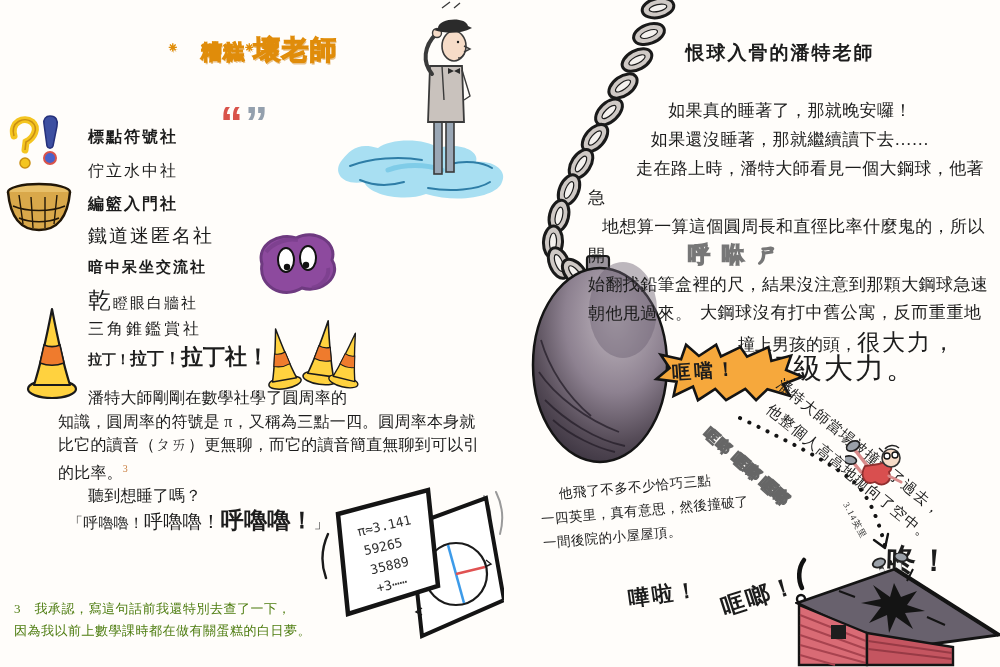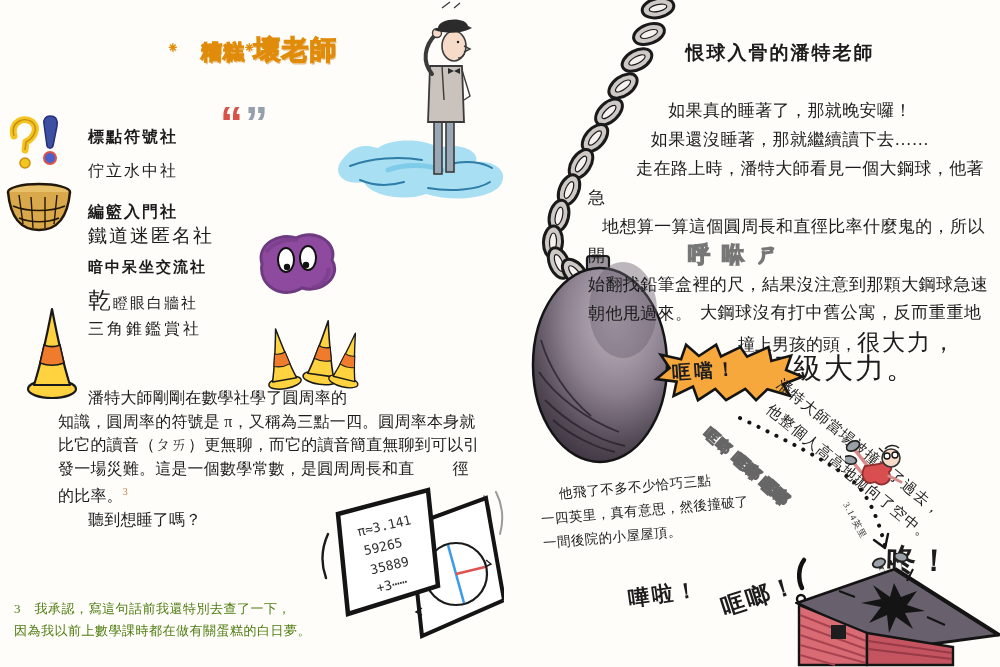--- a/index.html
+++ b/index.html
@@ -15,21 +15,21 @@
   .book-title .t1{font-size:21px;letter-spacing:1px;margin-left:24px;}
   .book-title .t2{font-size:27px;letter-spacing:1px;}
   .book-title .spark{font-size:10px;vertical-align:8px;-webkit-text-stroke:.8px #e08c0a;}
   .quotes{left:220px;top:108px;font-size:46px;line-height:30px;white-space:nowrap;}
   .quotes .q1{color:#d9534a;font-weight:bold;}
   .quotes .q2{color:#94a0ad;font-weight:bold;margin-left:2px;}
 
   .club{left:88px;white-space:nowrap;}
   .c0{top:127px;font-size:16px;font-weight:600;letter-spacing:2px;}
   .c1{top:161px;font-size:16px;letter-spacing:2px;}
-  .c2{top:202px;font-size:16px;font-weight:bold;letter-spacing:2px;}
+  .c2{top:194px;font-size:16px;font-weight:bold;letter-spacing:2px;}
   .c3{top:223px;font-size:19px;letter-spacing:2px;}
   .c4{top:258px;font-size:15px;font-weight:bold;letter-spacing:2px;font-family:"Liberation Sans","DejaVu Sans",sans-serif;}
   .c5{top:285px;font-size:15px;letter-spacing:2px;}
   .c5 .big{font-size:23px;}
   .c6{top:319px;font-size:16px;letter-spacing:3px;}
   .c7{top:342px;font-weight:bold;white-space:nowrap;}
   .c7 .a{font-size:14px;font-family:"Liberation Sans","DejaVu Sans",sans-serif;}
   .c7 .b{font-size:17px;}
   .c7 .c{font-size:22px;}
 
@@ -138,20 +138,21 @@
     <path d="M118 68 L124 71 L118 74 Z M130 68 L124 71 L130 74 Z" fill="#2b2b2b"></path>
   </svg>
 
   <div class="abs club c0"><span>標點符號社</span></div>
   <div class="abs club c1"><span>佇立水中社</span></div>
   <div class="abs club c2"><span>編籃入門社</span></div>
   <div class="abs club c3"><span>鐵道迷匿名社</span></div>
   <div class="abs club c4"><span>暗中呆坐交流社</span></div>
   <div class="abs club c5"><span class="big">乾</span><span>瞪眼白牆社</span></div>
   <div class="abs club c6"><span>三角錐鑑賞社</span></div>
+  <div class="abs club c7"><span class="a">拉丁！</span><span class="b">拉丁！</span><span class="c">拉丁社！</span></div>
 
   <svg class="abs" style="left:250px;top:228px" width="92" height="72" viewBox="0 0 92 72">
     <path d="M12 36 C6 16 30 4 46 10 C64 0 88 14 82 32 C92 48 72 66 52 60 C32 72 8 58 12 36 Z" fill="#8d4a9e" stroke="#6e3a80" stroke-width="3"></path>
     <path d="M16 24 C24 14 38 10 48 12 M78 40 C80 48 72 58 62 60" fill="none" stroke="#7a3f8c" stroke-width="4" opacity=".8"></path>
     <ellipse cx="36" cy="32" rx="8" ry="12" fill="#fff" stroke="#111" stroke-width="2"></ellipse>
     <ellipse cx="58" cy="30" rx="8" ry="12" fill="#fff" stroke="#111" stroke-width="2"></ellipse>
     <circle cx="37" cy="39" r="3.2" fill="#111"></circle>
     <circle cx="56" cy="37" r="3.2" fill="#111"></circle>
   </svg>
 
@@ -168,23 +169,25 @@
   <svg class="abs" style="left:264px;top:310px" width="110" height="80" viewBox="0 0 110 80">
     <use href="#cone" transform="translate(2,14) scale(0.68) rotate(-10 28 86)"></use>
     <use href="#cone" transform="translate(36,6) scale(0.72) rotate(8 28 86)"></use>
     <use href="#cone" transform="translate(62,18) scale(0.62) rotate(14 28 86)"></use>
   </svg>
 
   <div class="abs lpara">
     <div class="ind">潘特大師剛剛在數學社學了圓周率的</div>
     <div>知識，圓周率的符號是 π，又稱為三點一四。圓周率本身就</div>
     <div>比它的讀音（ㄆㄞ）更無聊，而它的讀音簡直無聊到可以引</div>
-    <div><span>發一場災難。這是一個數學常數，是圓周周長和直</span><span class="gap-jing">徑</span></div>
     <div><span>的比率。</span><sup>3</sup></div>
     <div class="ind">聽到想睡了嗎？</div>
+    <div class="snore" style="text-indent:10px">
+      <span class="s1">「</span><span class="s1">呼嚕嚕！</span><span class="s2">呼嚕嚕！</span><span class="s3">呼嚕嚕！</span><span class="s1">」</span>
+    </div>
   </div>
 
   <div class="abs footnote">
     <div><span>3</span>　<span>我承認，寫這句話前我還特別去查了一下，</span></div>
     <div>因為我以前上數學課時都在做有關蛋糕的白日夢。</div>
   </div>
 
   <svg class="abs" style="left:318px;top:468px" width="186" height="199" viewBox="0 0 186 199">
     <path d="M10 66 Q0 88 8 110" fill="none" stroke="#1a1a1a" stroke-width="2.4" stroke-linecap="round"></path>
     <path d="M166 28 Q176 44 170 60 M178 24 Q188 44 182 66" fill="none" stroke="#9a9a9a" stroke-width="2" stroke-linecap="round"></path>

